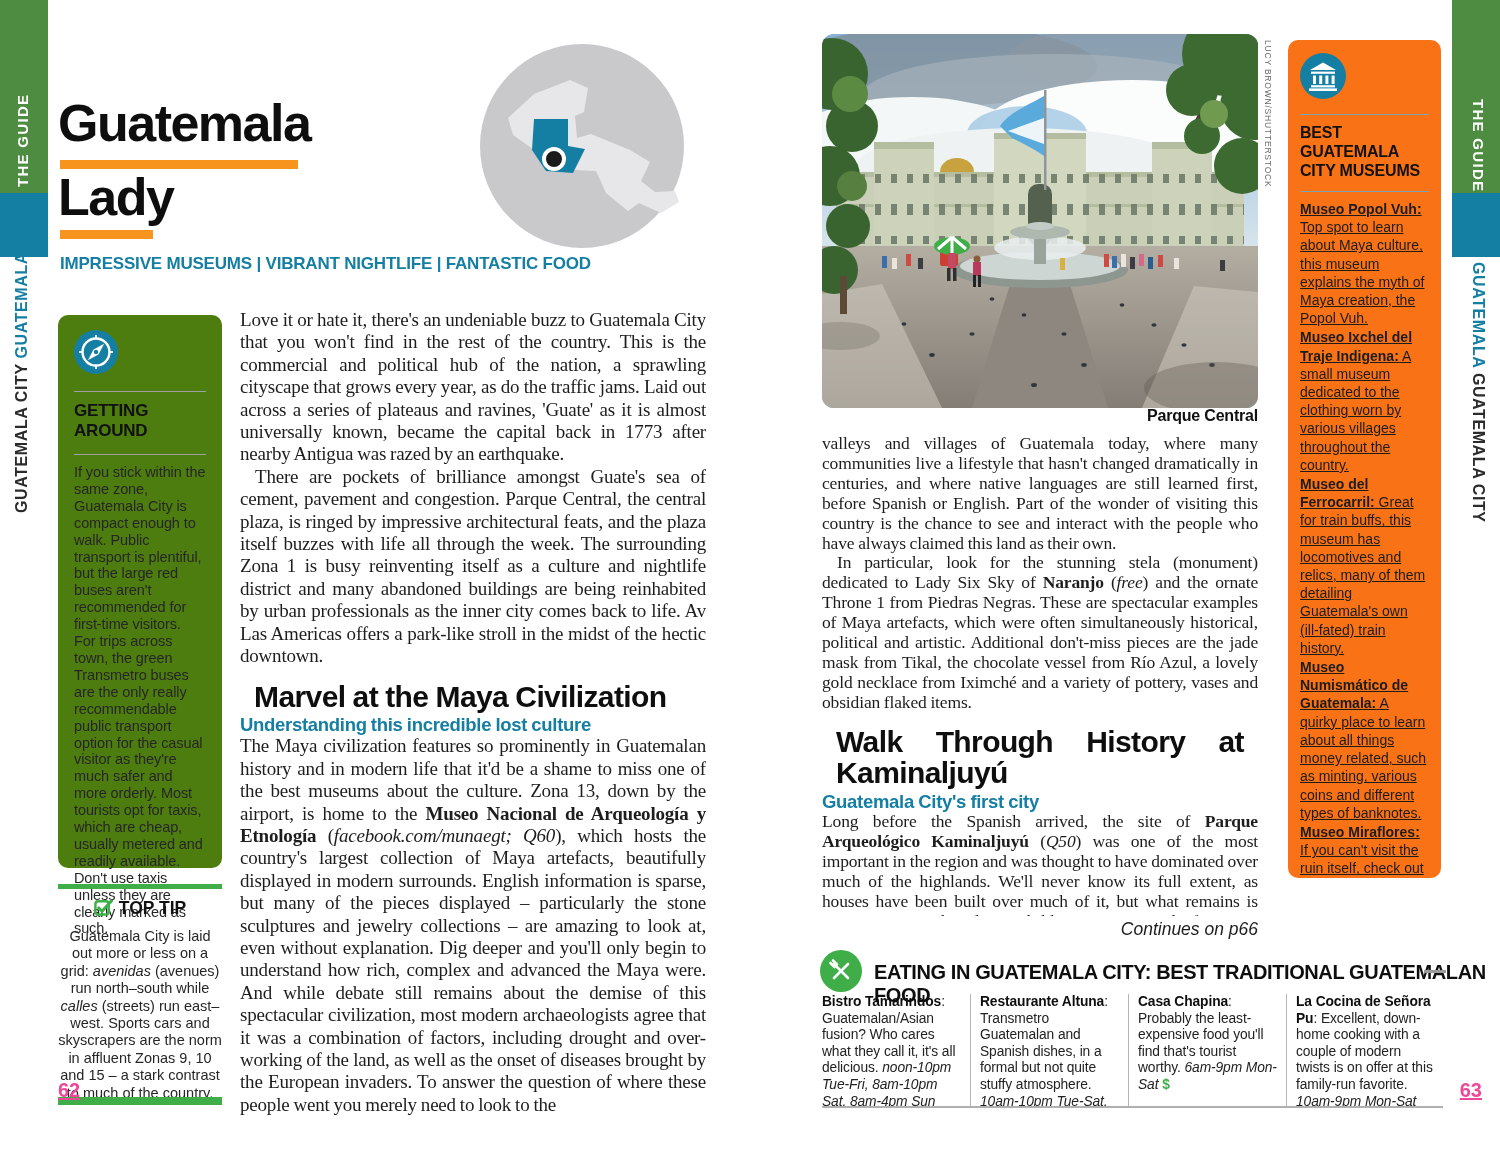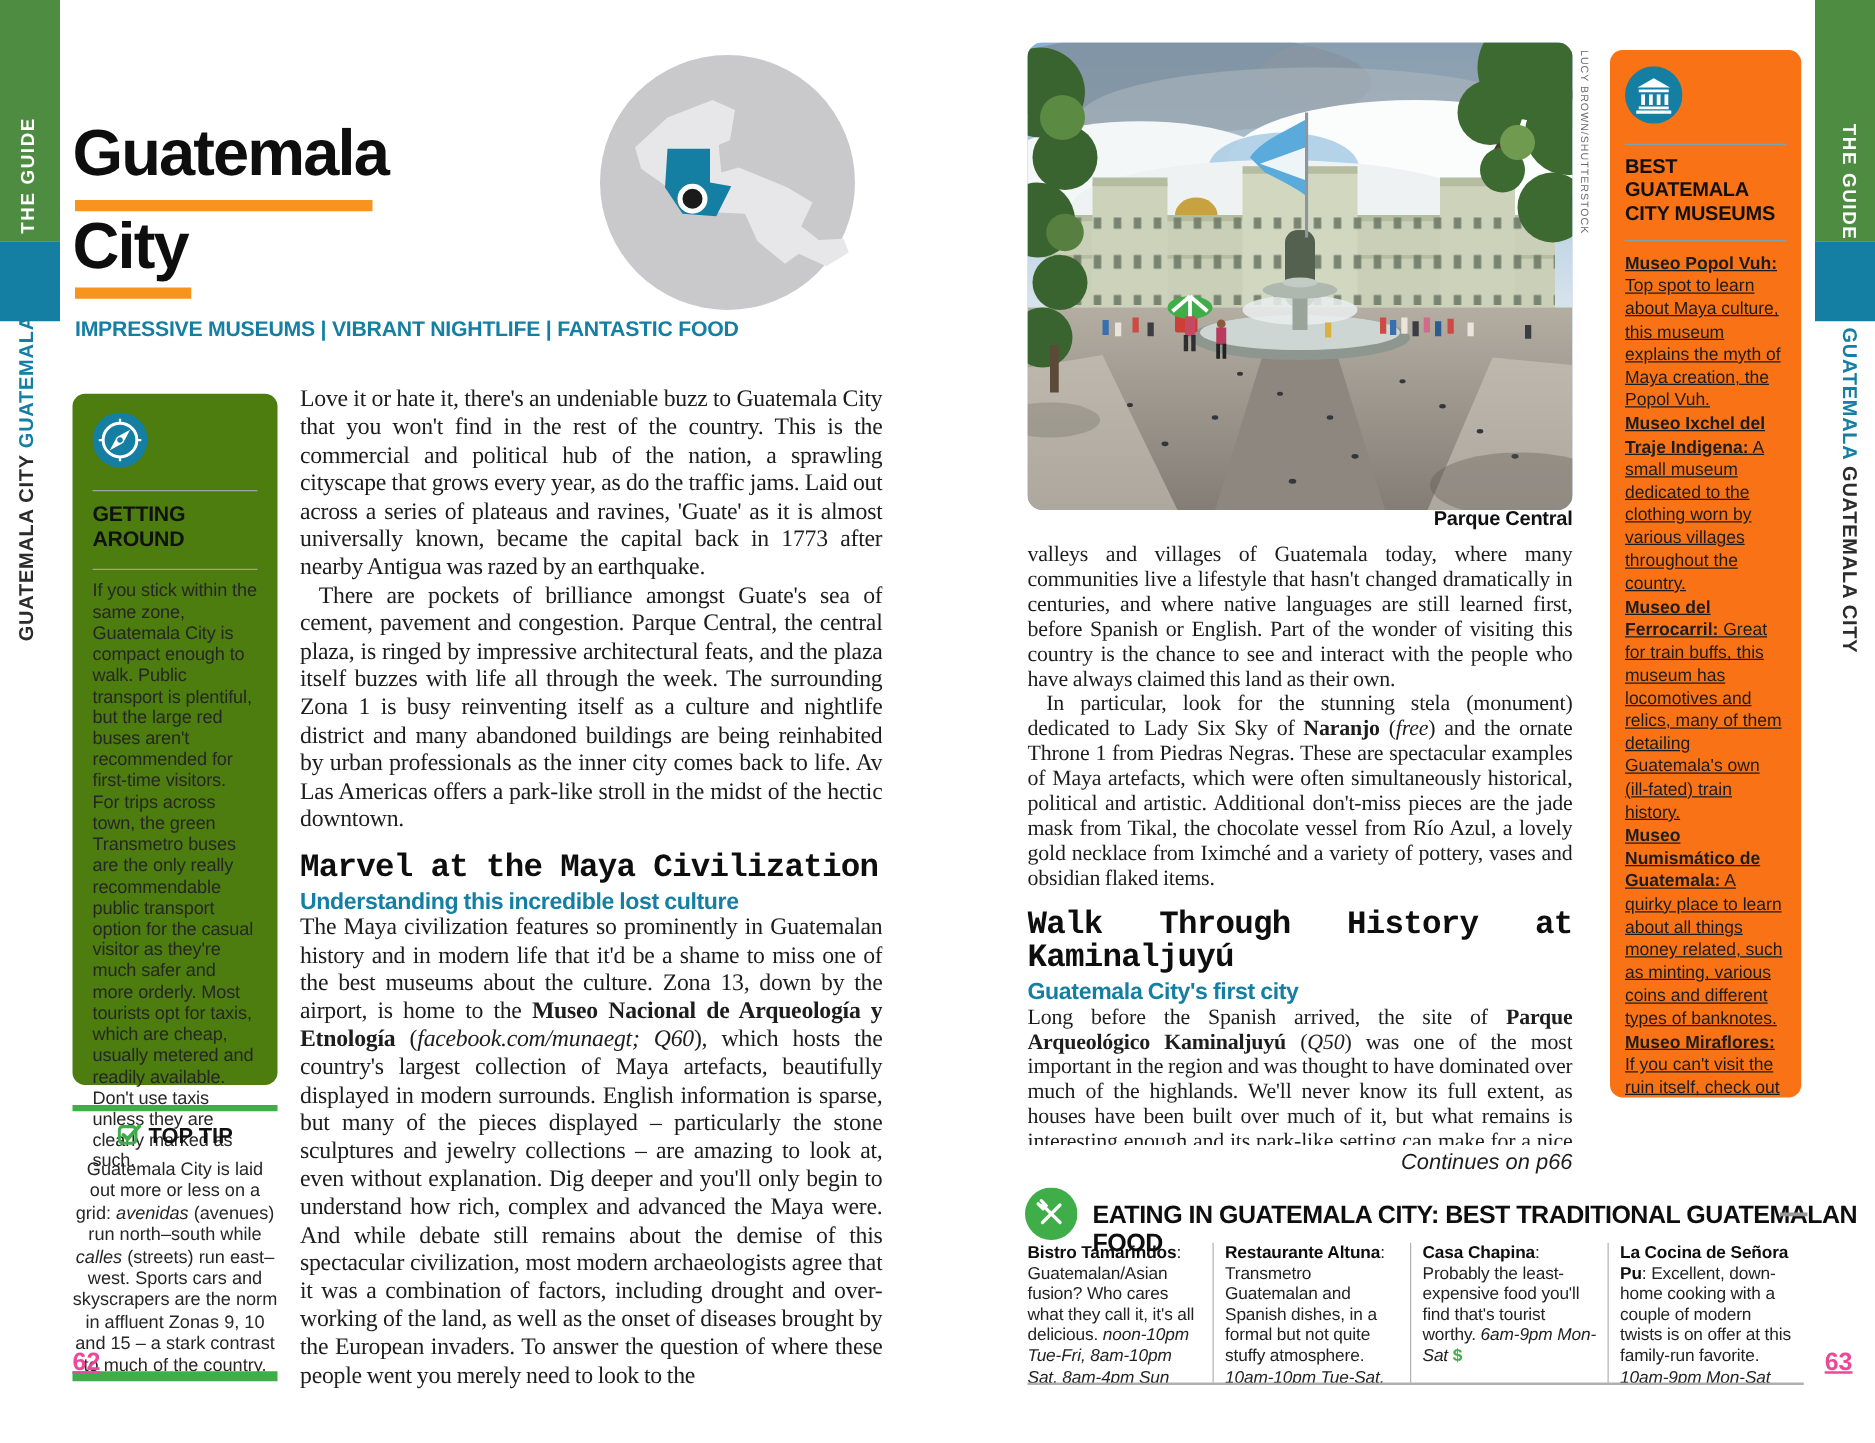--- a/index.html
+++ b/index.html
@@ -41,22 +41,22 @@
   .m-entries{font-size:14px;line-height:18.2px;color:#1c1c1c;}
   .m-entries p{margin:0 0 1px;text-decoration:underline;}
   .m-name{font-weight:bold;}
 
   
   .col p{margin:0;}
   .body-text{font-family:"Liberation Serif",serif;text-align:justify;color:#1d1d1d;}
   .left-col{font-size:19px;line-height:22.4px;letter-spacing:-.2px;word-spacing:-.6px;}
   .right-col{font-size:17.5px;line-height:19.9px;letter-spacing:-.15px;word-spacing:-.5px;}
   .indent{text-indent:15px;}
-  h2.section{font-family:Liberation Mono, monospace;font-size:26px;font-weight:800;
-             letter-spacing:-.6px;color:#0e0e0e;margin:13px 0 3px;line-height:1.05;}
+  h2.section{font-family:Liberation Sans, sans-serif;font-size:30px;font-weight:800;
+             letter-spacing:-.6px;color:#0e0e0e;margin:13px 14px 3px;line-height:1.05;}
   .section-sub{font-family:"Liberation Sans",sans-serif;font-size:18.5px;font-weight:700;
                letter-spacing:-.3px;color:#147fa3;margin:0 0 7px;line-height:1.1;}
   .continues{font-family:Liberation Sans, sans-serif;font-style:italic;font-size:17.5px;
              text-align:right;color:#1d1d1d;}
 
   
   .photo-frame{width:436px;height:374px;border-radius:12px;overflow:hidden;background:#bcd;}
   .photo-caption{font-size:16px;font-weight:800;text-align:right;color:#111;letter-spacing:-.2px;}
   .photo-credit{font-size:8.5px;color:#6a6a6a;letter-spacing:.8px;font-weight:400;}
 
@@ -84,21 +84,21 @@
   <div class="abs vtext rot-ccw guide-label" style="left:14px;top:187px;">THE GUIDE</div>
   <div class="abs vtext rot-ccw spine" style="left:13px;top:513px;"><span>GUATEMALA CITY </span><span class="accent">GUATEMALA</span></div>
 
   <div class="abs edge-green" style="left:1452px;"></div>
   <div class="abs edge-teal" style="left:1452px;"></div>
   <div class="abs vtext rot-cw guide-label" style="left:1487px;top:99px;">THE GUIDE</div>
   <div class="abs vtext rot-cw spine" style="left:1487px;top:262px;"><span class="accent">GUATEMALA </span><span>GUATEMALA CITY</span></div>
 
   <div class="abs big-title" style="left:58px;top:97px;">Guatemala</div>
   <div class="abs title-bar" style="left:60px;top:160px;width:238px;"></div>
-  <div class="abs big-title" style="left:58px;top:171px;">City</div>
+  <div class="abs big-title" style="left:58px;top:171px;">Lady</div>
   <div class="abs title-bar" style="left:60px;top:230px;width:93px;"></div>
   <div class="abs tagline" style="left:60px;top:254px;">IMPRESSIVE MUSEUMS | VIBRANT NIGHTLIFE | FANTASTIC FOOD</div>
 
   <div class="abs" style="left:478px;top:42px;">
     <svg width="208" height="208" viewBox="0 0 208 208">
       <circle cx="104" cy="104" r="102" fill="#c9c9cc"></circle>
       <path fill="#e7e7e9" d="M30,76 L56,52 L92,38 L110,46 L106,70 L97,74 L99,96 L113,92 L152,108 L172,120 L163,139 L177,150 L197,149 L201,160 L183,171 L161,161 L150,169 L128,151 L118,129 L96,128 L78,112 L59,110 L35,93 Z"></path>
       <path fill="#147fa3" d="M56,77 L90,77 L90,104 L107,107 L95,131 L68,129 L54,108 Z"></path>
       <circle cx="76" cy="117" r="10" fill="#1b1b1b" stroke="#ffffff" stroke-width="4"></circle>
     </svg>

